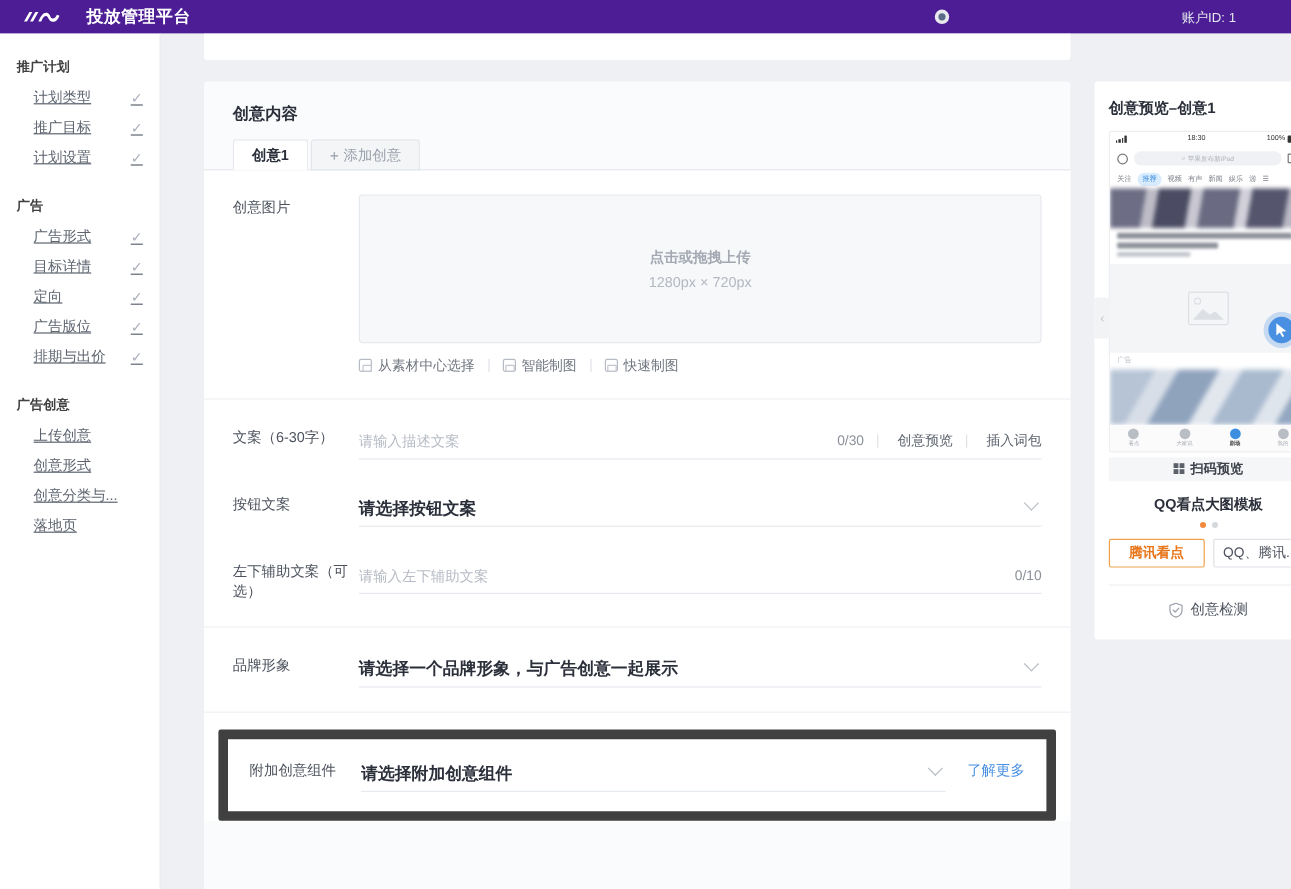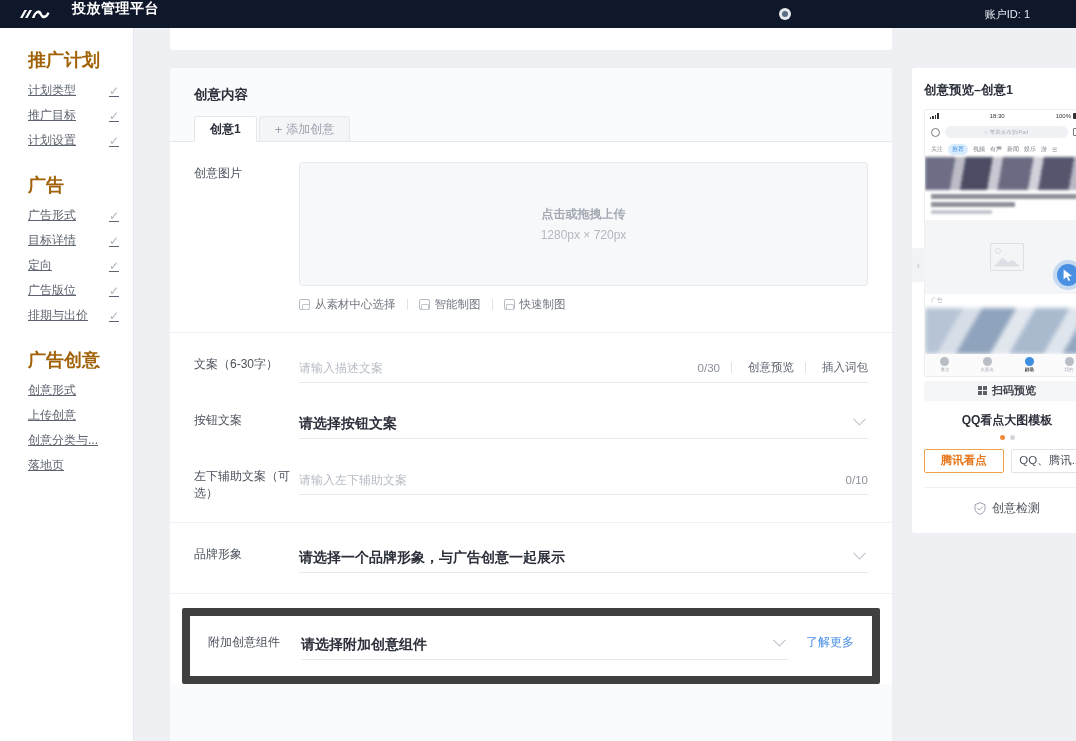--- a/index.html
+++ b/index.html
@@ -8,22 +8,22 @@
     width: 1076px; height: 741px;
     font-family: "Liberation Sans", "DejaVu Sans", sans-serif;
     background: #eef0f4;
     overflow: hidden;
     -webkit-font-smoothing: antialiased;
   }
 
   
   .topbar {
     position: absolute; left: 0; top: 0; width: 1076px; height: 28px;
-    background: #0f172a;
-    display: flex; 
+    background: #4c1d95;
+    display: flex; align-items: center;
     color: #ffffff;
   }
   .logo-wrap { width: 72px; display: flex; align-items: center; justify-content: center; }
   .logo-mark { display: block; }
   .topbar-title {
     font-size: 14px; font-weight: bold; letter-spacing: .5px; color: #fff;
   }
   .topbar-right {
     margin-left: auto; display: flex; align-items: center; gap: 6px;
     padding-right: 10px; font-size: 11px; color: #cfd4de;
@@ -53,22 +53,22 @@
 
   
   .sidebar {
     position: absolute; left: 0; top: 28px; width: 134px; height: 713px;
     background: #ffffff; border-right: 1px solid #e6e8ec;
     padding: 14px 0 0 0;
     overflow: hidden;
   }
   .nav-group { margin-bottom: 14px; }
   .nav-group-title {
-    font-size: 18px; font-weight: bold; color: #a16207;
-    padding: 6px 0 6px 28px;
+    font-size: 11px; font-weight: bold; color: #404040;
+    padding: 6px 0 6px 14px;
   }
   .nav-item {
     display: flex; align-items: center;
     height: 25px; padding: 0 14px 0 28px;
     font-size: 12px; color: #5d646f; text-decoration: underline;
   }
   .nav-item .lbl { flex: 1; white-space: nowrap; }
   .check { color: #aab0ba; font-size: 12px; line-height: 1; }
 
   
@@ -372,24 +372,24 @@
     </div>
     <div class="nav-item">
       <span class="lbl">排期与出价</span>
       <span class="check">✓</span>
     </div>
   </div>
 
   <div class="nav-group">
     <div class="nav-group-title">广告创意</div>
     <div class="nav-item">
+      <span class="lbl">上传创意</span>
+    </div>
+    <div class="nav-item">
       <span class="lbl">创意形式</span>
-    </div>
-    <div class="nav-item">
-      <span class="lbl">上传创意</span>
     </div>
     <div class="nav-item">
       <span class="lbl">创意分类与...</span>
     </div>
     <div class="nav-item">
       <span class="lbl">落地页</span>
     </div>
   </div>
 </div>
 

